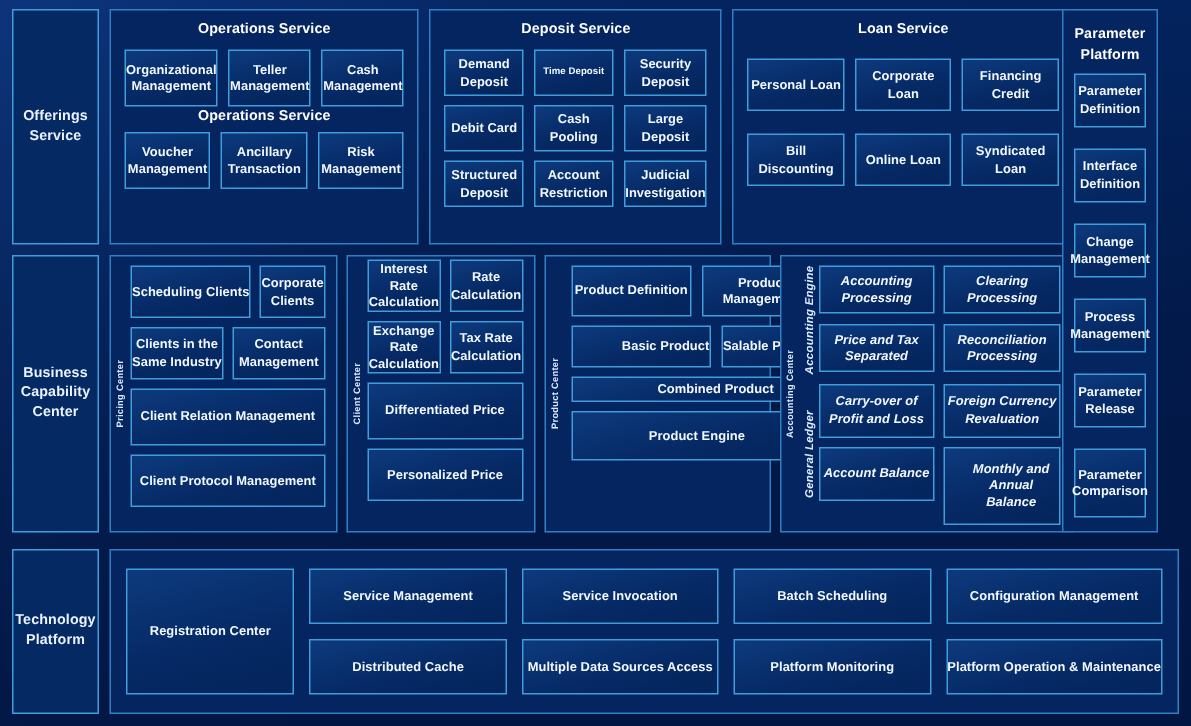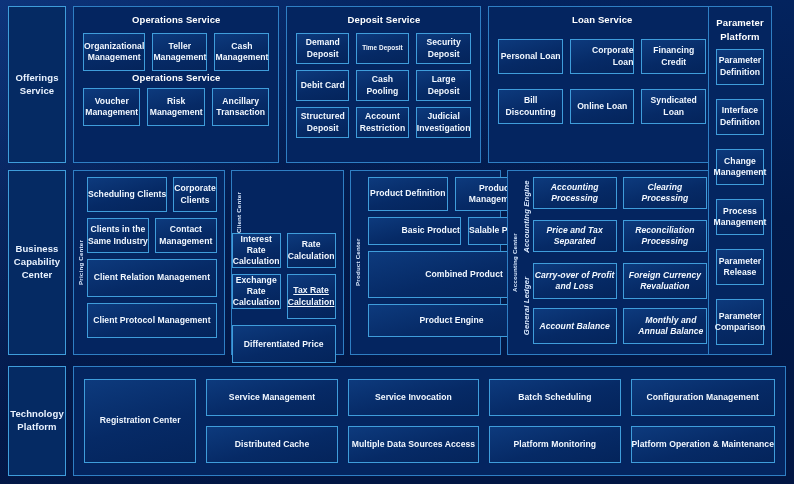--- a/index.html
+++ b/index.html
@@ -87,22 +87,22 @@
       <div class="group" style="width:213px;">
         <div class="group-title">Operations Service</div>
         <div class="rowgrid" style="grid-template-columns:repeat(3,1fr);gap:7px;padding:8px 9px 0 9px;">
           <div class="cell wrap" style="height:38px;">Organizational Management</div>
           <div class="cell wrap" style="height:38px;">Teller Management</div>
           <div class="cell wrap" style="height:38px;">Cash Management</div>
         </div>
         <div class="group-sub-title" style="padding-top:1px;">Operations Service</div>
         <div class="rowgrid" style="grid-template-columns:repeat(3,1fr);gap:7px;padding:5px 9px 0 9px;">
           <div class="cell wrap" style="height:38px;">Voucher Management</div>
+          <div class="cell wrap" style="height:38px;">Ancillary Transaction</div>
           <div class="cell wrap" style="height:38px;">Risk Management</div>
-          <div class="cell wrap" style="height:38px;">Ancillary Transaction</div>
         </div>
       </div>
 
       <div class="group" style="width:213px;">
         <div class="group-title">Deposit Service</div>
         <div class="rowgrid" style="grid-template-columns:repeat(3,1fr);gap:6px 7px;padding:8px 9px 0 9px;">
           <div class="cell wrap" style="height:31px;">Demand Deposit</div>
           <div class="cell wrap tiny" style="height:31px;">Time Deposit</div>
           <div class="cell wrap" style="height:31px;">Security Deposit</div>
           <div class="cell wrap" style="height:31px;">Debit Card</div>
@@ -111,21 +111,21 @@
           <div class="cell wrap" style="height:31px;">Structured Deposit</div>
           <div class="cell wrap" style="height:31px;">Account Restriction</div>
           <div class="cell wrap" style="height:31px;">Judicial Investigation</div>
         </div>
       </div>
 
       <div class="group" style="flex:1 1 auto;">
         <div class="group-title">Loan Service</div>
         <div class="rowgrid" style="grid-template-columns:repeat(3,1fr);gap:7px;padding:14px 9px 0 9px;">
           <div class="cell wrap" style="height:35px;">Personal Loan</div>
-          <div class="cell wrap" style="height:35px;text-align:right;">Corporate Loan</div>
+          <div class="cell wrap" style="height:35px;">Corporate Loan</div>
           <div class="cell wrap" style="height:35px;">Financing Credit</div>
         </div>
         <div class="rowgrid" style="grid-template-columns:repeat(3,1fr);gap:7px;padding:15px 9px 0 9px;">
           <div class="cell wrap" style="height:35px;">Bill Discounting</div>
           <div class="cell wrap" style="height:35px;">Online Loan</div>
           <div class="cell wrap" style="height:35px;">Syndicated Loan</div>
         </div>
       </div>
 
     </div>
@@ -146,48 +146,48 @@
           </div>
           <div class="rowgrid" style="grid-template-columns:repeat(2,1fr);gap:6px;">
             <div class="cell wrap" style="height:35px;">Clients in the Same Industry</div>
             <div class="cell wrap" style="height:35px;">Contact Management</div>
           </div>
           <div class="cell" style="height:38px;">Client Relation Management</div>
           <div class="cell" style="height:35px;">Client Protocol Management</div>
         </div>
       </div>
 
-      <div class="group" style="width:146px;flex-direction:column;padding:21px 0;">
+      <div class="group" style="width:146px;flex-direction:row;padding:2px 0;">
         <div class="vlabel" style="width:13px;">Client Center</div>
         <div style="flex:1 1 auto;display:flex;flex-direction:column;gap:6px;padding-right:7px;">
           <div class="rowgrid" style="grid-template-columns:repeat(2,1fr);gap:6px;">
             <div class="cell wrap" style="height:35px;">Interest Rate Calculation</div>
             <div class="cell wrap" style="height:35px;">Rate Calculation</div>
           </div>
           <div class="rowgrid" style="grid-template-columns:repeat(2,1fr);gap:6px;">
             <div class="cell wrap" style="height:35px;">Exchange Rate Calculation</div>
-            <div class="cell wrap" style="height:45px;text-decoration:underline;">Tax Rate Calculation</div>
+            <div class="cell wrap" style="height:35px;">Tax Rate Calculation</div>
           </div>
           <div class="cell" style="height:38px;">Differentiated Price</div>
           <div class="cell" style="height:35px;">Personalized Price</div>
         </div>
       </div>
 
       <div class="group" style="width:151px;flex-direction:row;padding:6px 0;">
         <div class="vlabel" style="width:13px;">Product Center</div>
         <div style="flex:1 1 auto;display:flex;flex-direction:column;gap:6px;padding-right:8px;padding-left:4px;">
           <div class="rowgrid" style="grid-template-columns:repeat(2,1fr);gap:7px;">
             <div class="cell wrap" style="height:34px;">Product Definition</div>
             <div class="cell wrap" style="height:34px;">Product Management</div>
           </div>
           <div class="rowgrid" style="grid-template-columns:repeat(2,1fr);gap:7px;">
             <div class="cell" style="height:28px;padding-left:33px;">Basic Product</div>
             <div class="cell" style="height:28px;">Salable Product</div>
           </div>
-          <div class="cell" style="height:47px;padding-left:25px;">Combined Product</div>
+          <div class="cell" style="height:17px;padding-left:25px;">Combined Product</div>
           <div class="cell" style="height:33px;">Product Engine</div>
         </div>
       </div>
 
       <div class="group" style="flex:1 1 auto;flex-direction:row;padding:6px 0;">
         <div class="vlabel" style="width:12px;">Accounting Center</div>
         <div style="flex:1 1 auto;display:flex;flex-direction:column;font-style:italic;">
           <div style="display:flex;flex:1 1 auto;">
             <div class="vlabel big" style="width:13px;">Accounting Engine</div>
             <div class="rowgrid" style="flex:1 1 auto;grid-template-columns:repeat(2,1fr);gap:6px;padding-right:8px;">
@@ -196,21 +196,21 @@
               <div class="cell wrap" style="height:32px;">Price and Tax Separated</div>
               <div class="cell wrap" style="height:32px;">Reconciliation Processing</div>
             </div>
           </div>
           <div style="display:flex;flex:1 1 auto;padding-top:6px;">
             <div class="vlabel big" style="width:13px;">General Ledger</div>
             <div class="rowgrid" style="flex:1 1 auto;grid-template-columns:repeat(2,1fr);gap:6px;padding-right:8px;">
               <div class="cell wrap" style="height:36px;">Carry-over of Profit and Loss</div>
               <div class="cell wrap" style="height:36px;">Foreign Currency Revaluation</div>
               <div class="cell wrap" style="height:36px;">Account Balance</div>
-              <div class="cell wrap" style="height:36px;padding-left:12px;">Monthly and Annual Balance</div>
+              <div class="cell wrap" style="height:52px;padding-left:12px;">Monthly and Annual Balance</div>
             </div>
           </div>
         </div>
       </div>
 
     </div>
   </div>
 
   <div class="band" style="left:8px;top:366px;width:778px;height:110px;gap:7px;">
 

